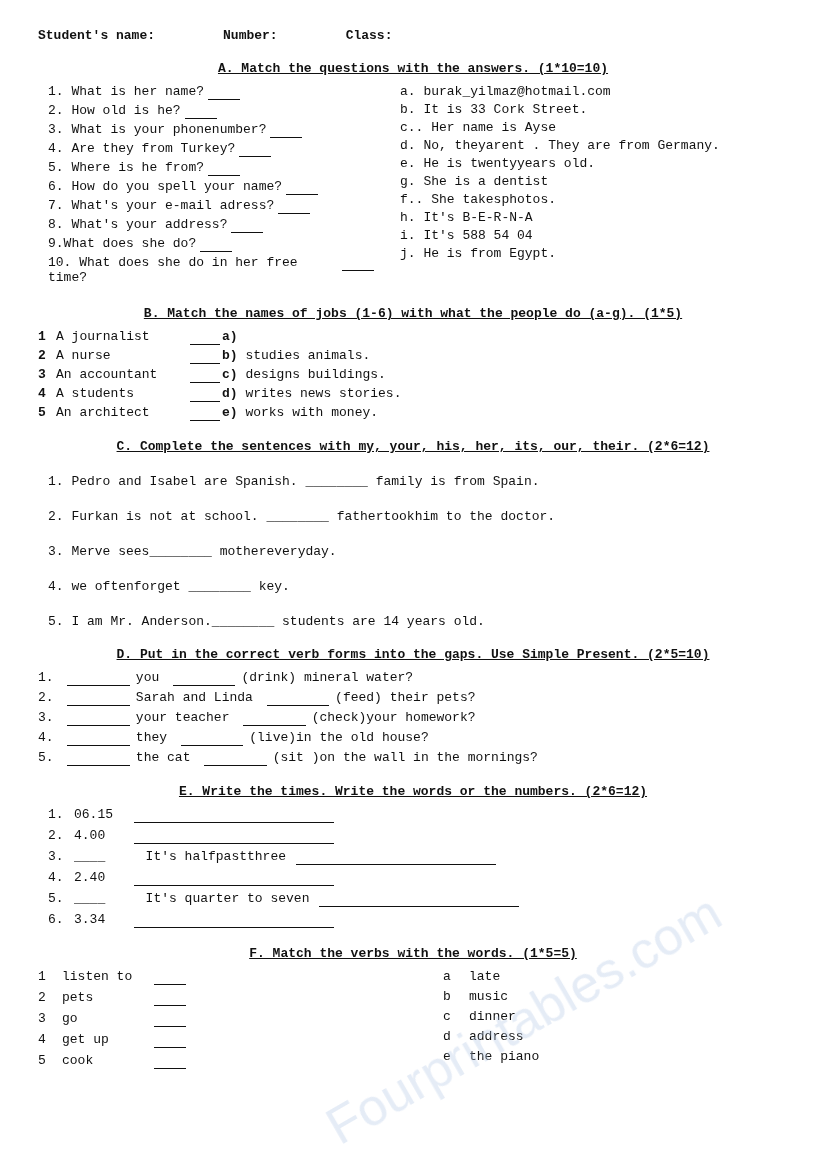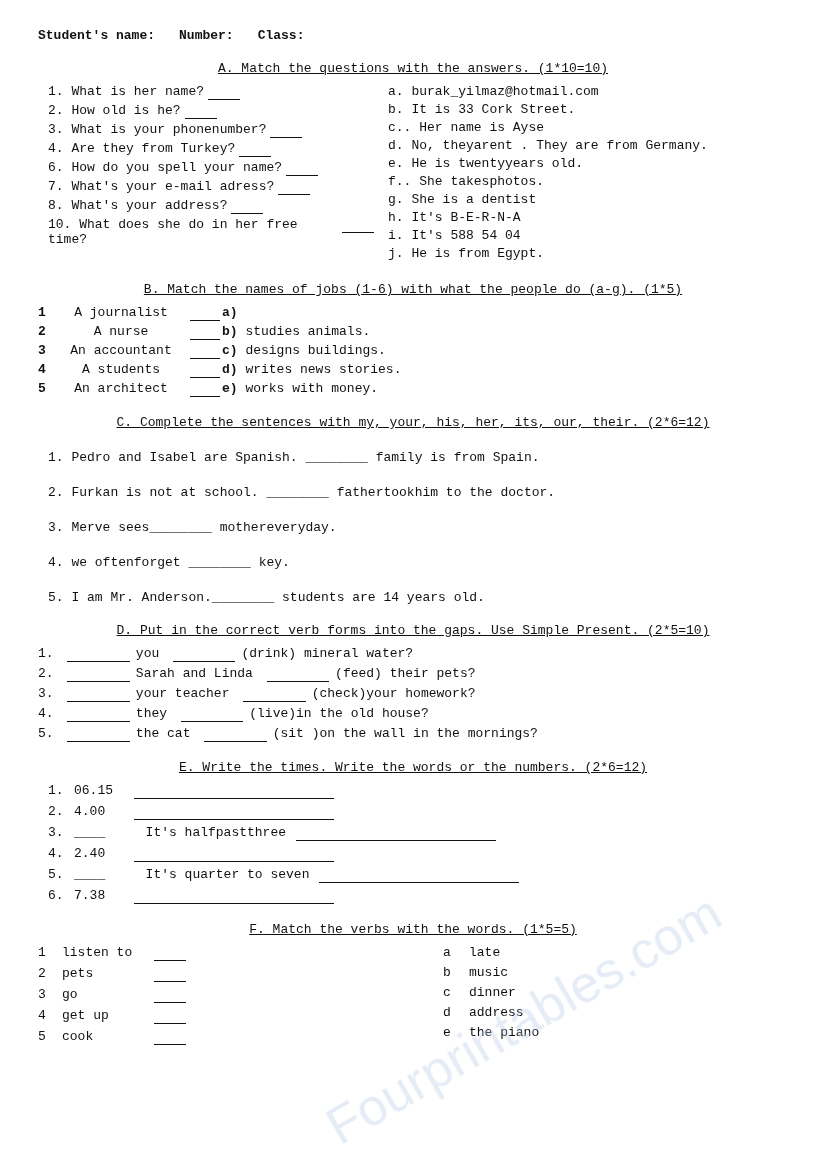--- a/index.html
+++ b/index.html
@@ -7,45 +7,45 @@
       background: #fff;
       font-family: 'Courier New', Courier, monospace;
       font-size: 13px;
       color: #111;
       width: 826px;
       min-height: 1169px;
       padding: 28px 38px 28px 38px;
     }
     .header-row {
       display: flex;
-      gap: 24px;
+      gap: 68px;
       margin-bottom: 18px;
       font-weight: bold;
     }
     .section {
       margin-bottom: 18px;
     }
     .section-title {
-      font-weight: normal;
+      font-weight: bold;
       text-align: center;
       margin-bottom: 8px;
       text-decoration: underline;
     }
     .question-list {
       list-style: none;
       padding-left: 10px;
     }
     .question-list li {
       margin-bottom: 3px;
       display: flex;
       align-items: baseline;
     }
     .match-container {
       display: flex;
-      gap: 0;
+      gap: 12px;
     }
     .match-left {
       flex: 0 0 340px;
     }
     .match-right {
       flex: 1;
       text-align: right;
     }
     .match-left li, .match-right li {
       margin-bottom: 3px;
@@ -67,21 +67,20 @@
       display: flex;
       margin-bottom: 3px;
       align-items: baseline;
     }
     .section-b-num {
       min-width: 18px;
       font-weight: bold;
     }
     .section-b-job {
       min-width: 130px;
-      text-align: center;
     }
     .section-b-blank {
       min-width: 30px;
       display: inline-block;
       border-bottom: 1px solid #111;
       margin-right: 2px;
     }
     .bold-letter {
       font-weight: bold;
     }
@@ -143,34 +142,36 @@
 
 <div class="section">
   <div class="section-title">A.  Match the questions with the answers. (1*10=10)</div>
   <div class="match-container">
     <ul class="match-left question-list">
 
     <li>1. What is her name? <span class="underline-blank">&nbsp;&nbsp;&nbsp;</span></li>
         <li>2. How old is he? <span class="underline-blank">&nbsp;&nbsp;&nbsp;</span></li>
         <li>3. What is your phonenumber? <span class="underline-blank">&nbsp;&nbsp;&nbsp;</span></li>
         <li>4. Are they from Turkey? <span class="underline-blank">&nbsp;&nbsp;&nbsp;</span></li>
+        <li>5. Where is he from? <span class="underline-blank">&nbsp;&nbsp;&nbsp;</span></li>
         <li>6. How do you spell your name? <span class="underline-blank">&nbsp;&nbsp;&nbsp;</span></li>
         <li>7. What's your e-mail adress? <span class="underline-blank">&nbsp;&nbsp;&nbsp;</span></li>
         <li>8. What's your address? <span class="underline-blank">&nbsp;&nbsp;&nbsp;</span></li>
+        <li>9.What does she do? <span class="underline-blank">&nbsp;&nbsp;&nbsp;</span></li>
         <li>10. What does she do in her free time? <span class="underline-blank">&nbsp;&nbsp;&nbsp;</span></li>
       </ul>
     <ul class="match-right question-list">
 
     <li>a. burak_yilmaz@hotmail.com</li>
         <li>b. It is 33 Cork Street.</li>
         <li>c.. Her name is Ayse</li>
         <li>d. No, theyarent . They are from Germany.</li>
         <li>e. He is twentyyears old.</li>
+        <li>g. She is a dentist</li>
         <li>f.. She takesphotos.</li>
-        <li>g. She is a dentist</li>
         <li>h. It's B-E-R-N-A</li>
         <li>i. It's 588 54 04</li>
         <li>j. He is from Egypt.</li>
       </ul>
   </div>
 </div>
 
 <div class="section">
   <div class="section-title">B.  Match the names of jobs (1-6) with what the people do (a-g). (1*5)</div>
   <div id="section-b-rows">
@@ -288,21 +289,21 @@
         <span class="underline-blank-long">&nbsp;</span>
       </li>
       <li>
         <span style="min-width:20px">5.</span>
         <span style="min-width:50px">____</span>
         <span>&nbsp;&nbsp;It's quarter to seven</span>
         <span class="underline-blank-long">&nbsp;</span>
       </li>
       <li>
         <span style="min-width:20px">6.</span>
-        <span style="min-width:50px">7.38</span>
+        <span style="min-width:50px">3.34</span>
         <span class="underline-blank-long">&nbsp;</span>
       </li>
     </ul>
 </div>
 
 <div class="section">
   <div class="section-title">F.  Match the verbs with the words. (1*5=5)</div>
   <div class="section-f-container">
     <ul class="section-f-left" id="section-f-left">
         <li>

